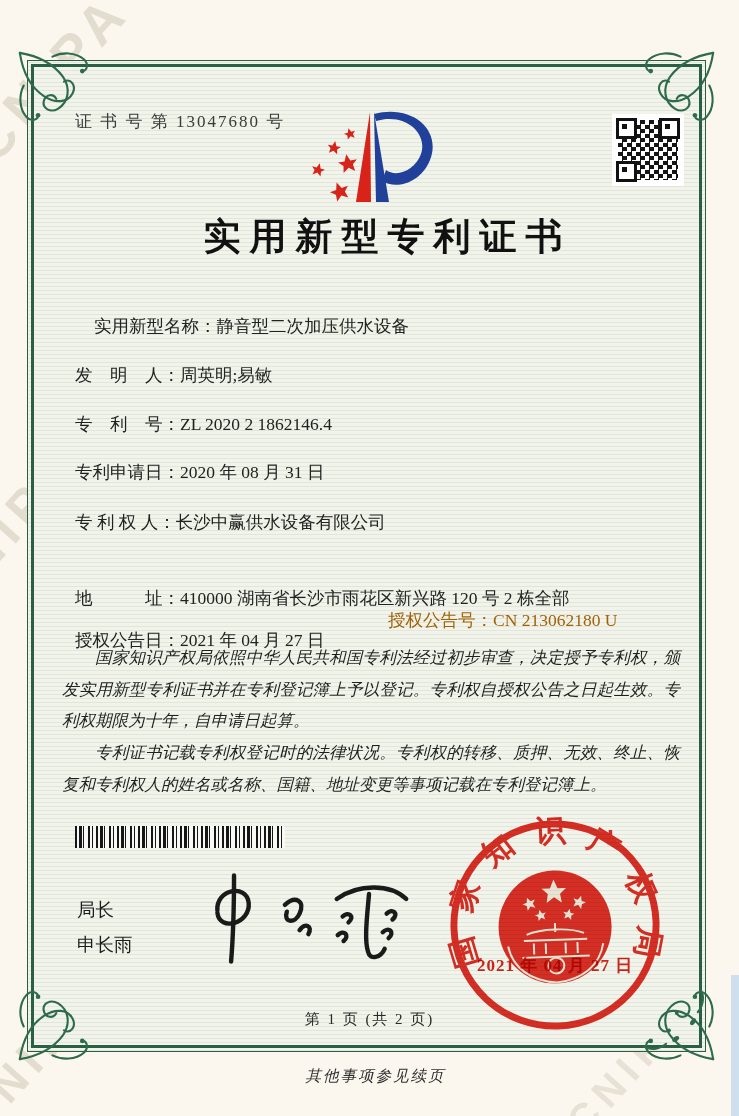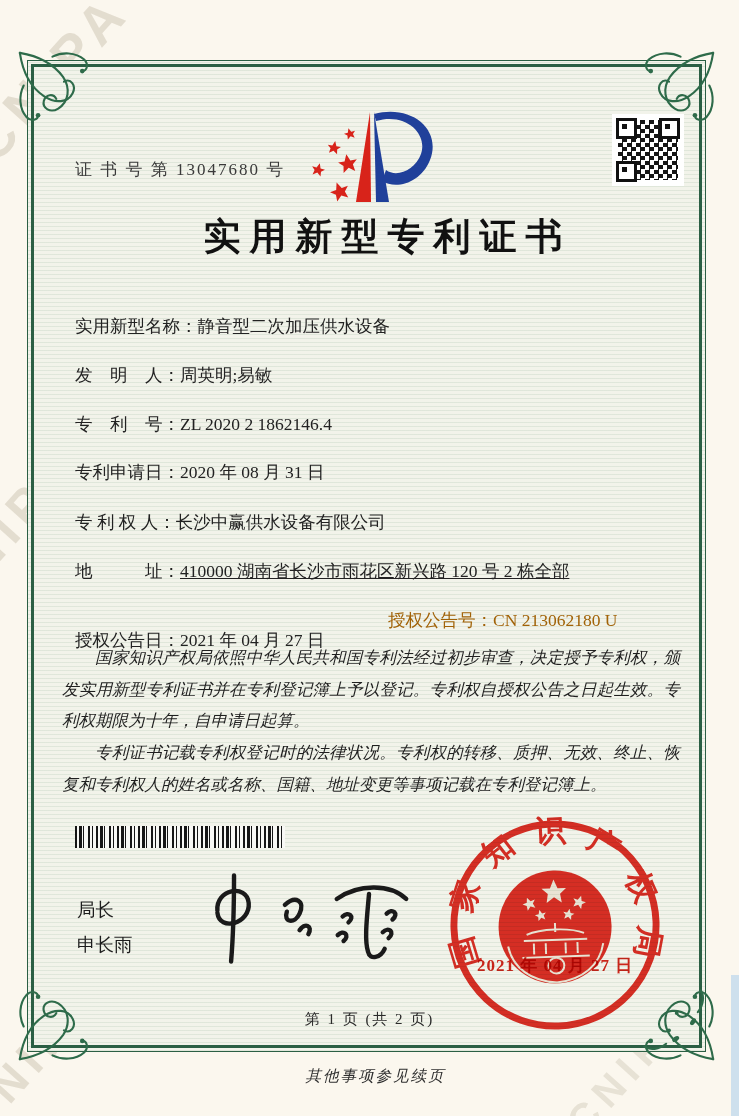--- a/index.html
+++ b/index.html
@@ -34,37 +34,37 @@
       repeating-linear-gradient(0deg, rgba(125,165,135,0.16) 0 1px, transparent 1px 4px),
       #f2f3ea;
   }
   .frame-inner{position:absolute; inset:3px; border:3px solid #2b5f44;}
   .flourish{position:absolute;width:96px;height:96px;}
   .fl-br{right:-12px;bottom:-12px;}
   .fl-bl{left:-12px;bottom:-12px;transform:scaleX(-1);}
   .fl-tr{right:-12px;top:-12px;transform:scaleY(-1);}
   .fl-tl{left:-12px;top:-12px;transform:scale(-1,-1);}
   
-  .cert-no{position:absolute;left:75px;top:110px;font-size:17px;letter-spacing:2px;color:#3a3a3a;margin-top:48px;}
+  .cert-no{position:absolute;left:75px;top:110px;font-size:17px;letter-spacing:2px;color:#3a3a3a;}
   .logo{position:absolute;left:296px;top:108px;width:152px;height:100px;}
   .qr{position:absolute;left:612px;top:114px;width:66px;height:66px;background:#fff;padding:3px;}
   .qr-noise{position:absolute;inset:6px;
     background:repeating-conic-gradient(#151515 0 25%, #ffffff 0 50%) 0 0/9px 9px;}
   .finder{position:absolute;width:15px;height:15px;border:3px solid #111;background:#fff;}
   .finder::after{content:"";position:absolute;left:3px;top:3px;width:5px;height:5px;background:#111;}
   .f-tl{left:4px;top:4px;} .f-tr{right:4px;top:4px;} .f-bl{left:4px;bottom:4px;}
   .title{
     position:absolute;left:0;right:0;top:212px;text-align:center;
     font-size:37px;font-weight:bold;letter-spacing:9px;color:#111;padding-left:36px;
   }
   
   .field{position:absolute;left:75px;font-size:17.5px;white-space:nowrap;color:#222;}
   .field .lbl{display:inline-block;}
-  .f-name  {top:314px;} .f-inv {top:363px;} .f-pno {top:412px;}
-  .f-fdate {top:460px;} .f-pat {top:510px;} .f-addr{top:559px;text-decoration:underline;}
+  .f-name  {top:314px;margin-left:19px;} .f-inv {top:363px;} .f-pno {top:412px;}
+  .f-fdate {top:460px;} .f-pat {top:510px;} .f-addr{top:586px;}
   .f-grant {top:628px;}
   .grant-no{position:absolute;left:388px;top:608px;font-size:17.5px;white-space:nowrap;color:#a16207;}
   
   .paras{position:absolute;left:62px;top:642px;width:618px;
     font-size:16.5px;line-height:1.92;color:#1f1f1f;font-style:italic;}
   .paras p{margin:0;text-indent:2em;text-align:justify;}
   
   .barcode{position:absolute;left:75px;top:826px;width:210px;height:22px;
     background:repeating-linear-gradient(90deg,
       #161616 0 2px,#f8f8f5 2px 4px,#161616 4px 7px,#f8f8f5 7px 8px,

